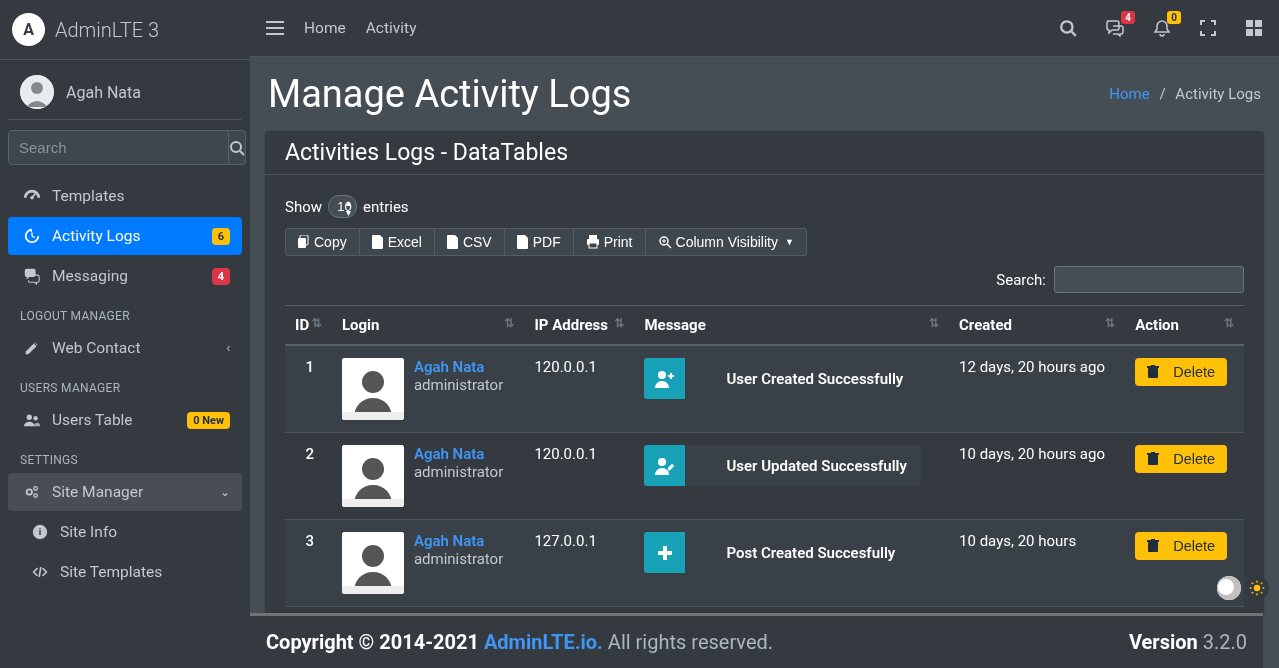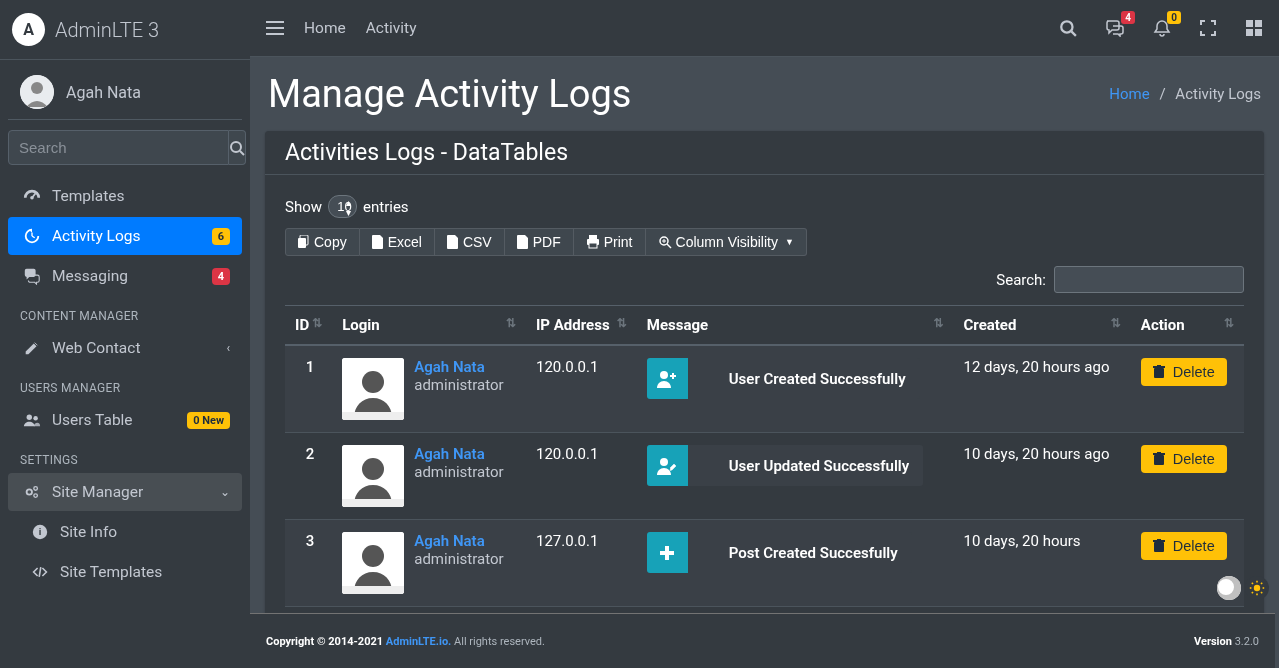--- a/index.html
+++ b/index.html
@@ -331,36 +331,36 @@
 .btn-delete {
   background: #ffc107;
   color: #1f2d3d;
   border: none;
   padding: 6px 12px;
   border-radius: 4px;
   font-weight: 500;
   cursor: pointer;
   display: inline-flex;
   align-items: center;
-  gap: 8px;
+  gap: 14px;
   font-size: 14.5px;
 }
 
 
 .footer {
   position: absolute;
-  left: 250px; right: 4px; bottom: 0;
+  left: 250px; right: 16px; bottom: 0;
   height: 55px;
   background: #343a40;
-  border-top: 1px solid #737373;
+  border-top: 3px solid #737373;
   display: flex;
   align-items: center;
   padding: 0 16px;
   color: #adb5bd;
-  font-size: 11px;
+  font-size: 20px;
   z-index: 10;
 }
 .footer strong { color: #fff; font-weight: 700; }
 .footer a { color: #3f96f5; text-decoration: none; font-weight: 700; }
 .footer-right { margin-left: auto; }
 
 
 .float-toggles {
   position: absolute;
   right: 10px;
@@ -438,21 +438,21 @@
       <span class="nav-icon">
         <svg width="18" height="18" viewBox="0 0 20 20" fill="currentColor">
             <path d="M2 4a2 2 0 012-2h8a2 2 0 012 2v5a2 2 0 01-2 2H7l-3 3v-3H4a2 2 0 01-2-2V4z"></path>
             <path d="M8 9h8a2 2 0 012 2v4a2 2 0 01-2 2h-1v2l-2-2h-5a2 2 0 01-2-2" fill="none" stroke="currentColor" stroke-width="1.2"></path>
           </svg>
       </span>
       <span class="nav-label">Messaging</span>
       <span class="badge badge-danger">4</span>
     </li>
 
-    <li class="nav-header">CONTENT MANAGER</li>
+    <li class="nav-header">LOGOUT MANAGER</li>
     <li class="nav-item">
       <span class="nav-icon">
         <svg width="18" height="18" viewBox="0 0 20 20" fill="currentColor">
             <path d="M3 14l9-9 3 3-9 9H3v-3z"></path>
             <path d="M13 4l3 3" stroke="currentColor" stroke-width="1"></path>
           </svg>
       </span>
       <span class="nav-label">Web Contact</span>
       <span class="nav-caret">‹</span>
     </li>

